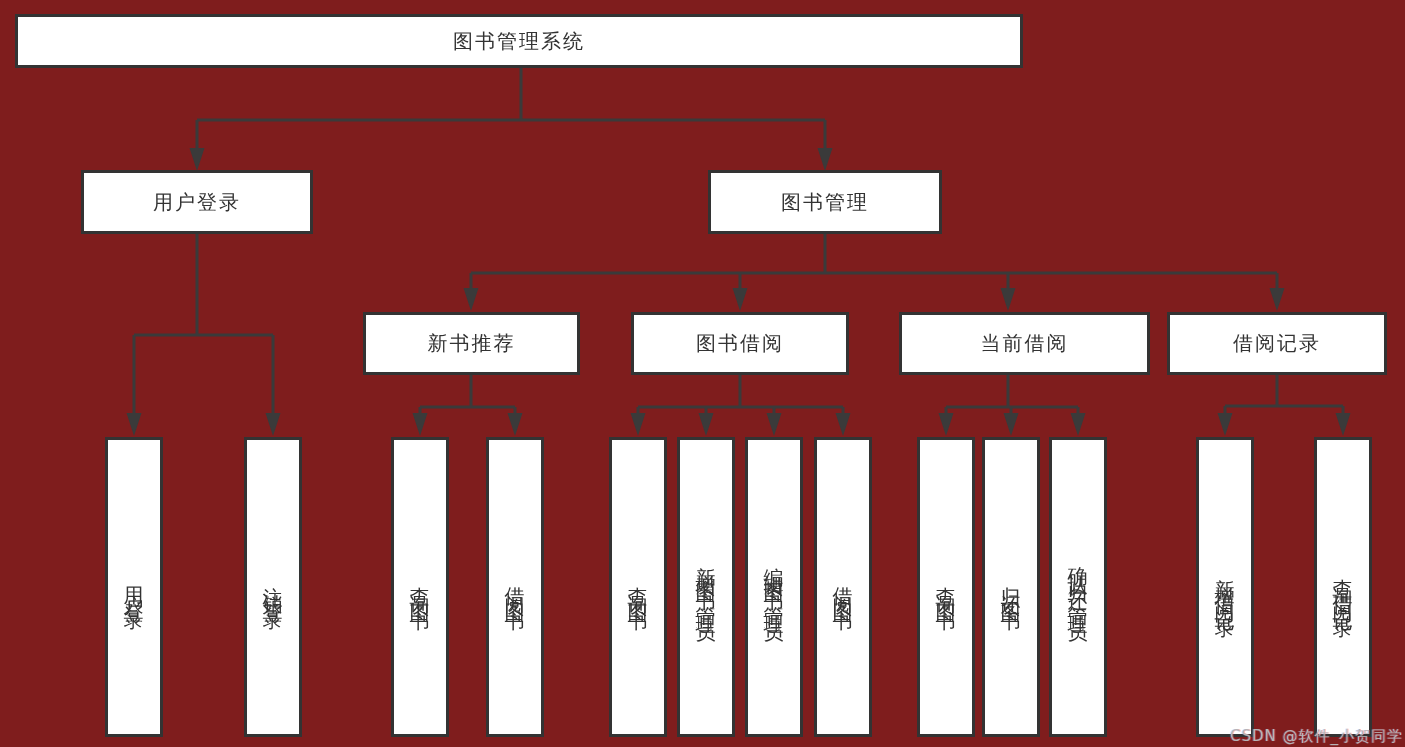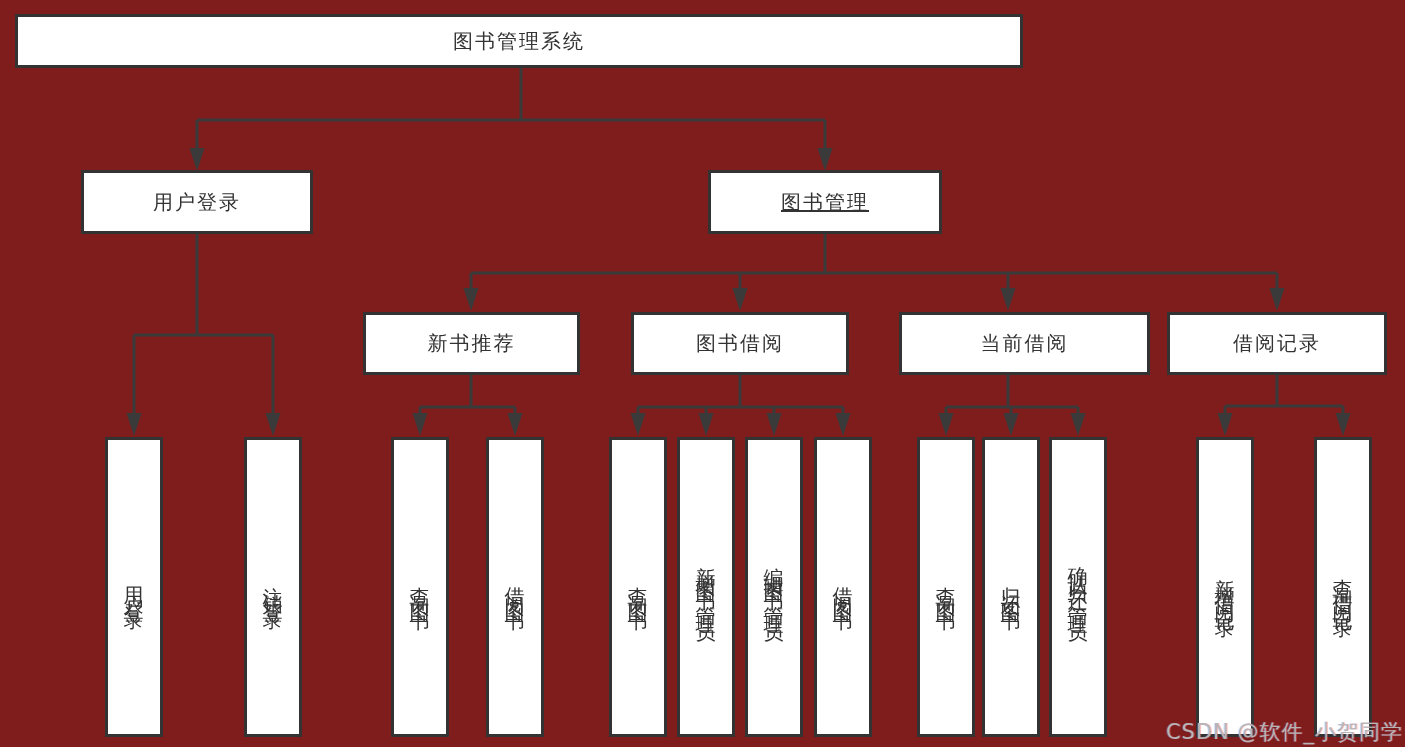--- a/index.html
+++ b/index.html
@@ -28,32 +28,32 @@
     writing-mode:vertical-rl;
     text-orientation:mixed;
     letter-spacing:8px;
     white-space:normal;
     line-height:1;
     font-size:20px;
   }
   
   .p-root {left:15px;  top:14px;  width:1008px;height:54px;}
   .p-login{left:81px;  top:170px; width:232px; height:64px;}
-  .p-mgmt {left:708px; top:170px; width:234px; height:64px;text-decoration:underline;}
+  .p-mgmt {left:708px; top:170px; width:234px; height:64px;}
   .p-rec  {left:363px; top:312px; width:217px; height:63px;}
   .p-bor  {left:631px; top:312px; width:218px; height:63px;}
   .p-cur  {left:899px; top:312px; width:251px; height:63px;}
   .p-log  {left:1167px;top:312px; width:220px; height:63px;}
   .p-l1 {left:105px;} .p-l2 {left:244px;} .p-l3 {left:391px;} .p-l4 {left:486px;}
   .p-l5 {left:609px;} .p-l6 {left:677px;} .p-l7 {left:745px;} .p-l8 {left:814px;}
   .p-l9 {left:917px;} .p-l10{left:982px;} .p-l11{left:1049px;}
   .p-l12{left:1196px;}.p-l13{left:1314px;}
   .watermark{
     position:absolute;right:2px;bottom:1px;
-    font-size:21px;color:#b5b5b5;letter-spacing:1px;
+    font-size:15px;color:#b5b5b5;letter-spacing:1px;
     text-shadow:1px 0 0 rgba(255,110,110,0.45), -1px 0 0 rgba(130,160,255,0.35);
   }
 </style>
 </head>
 <body>
 
 <div class="canvas">
 
   <svg class="wires" viewBox="0 0 1405 747" aria-hidden="true">
     <path fill="none" stroke="#3a3a3a" stroke-width="3" d="

